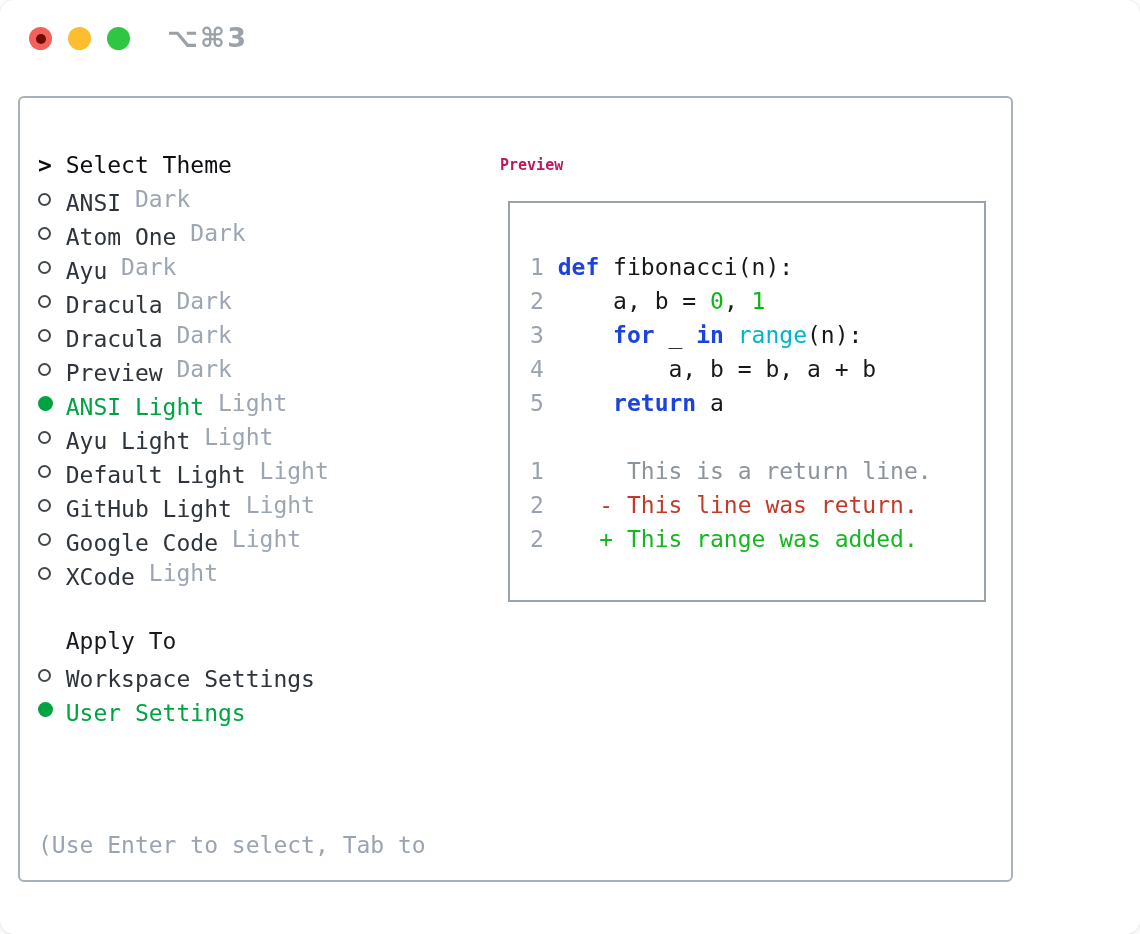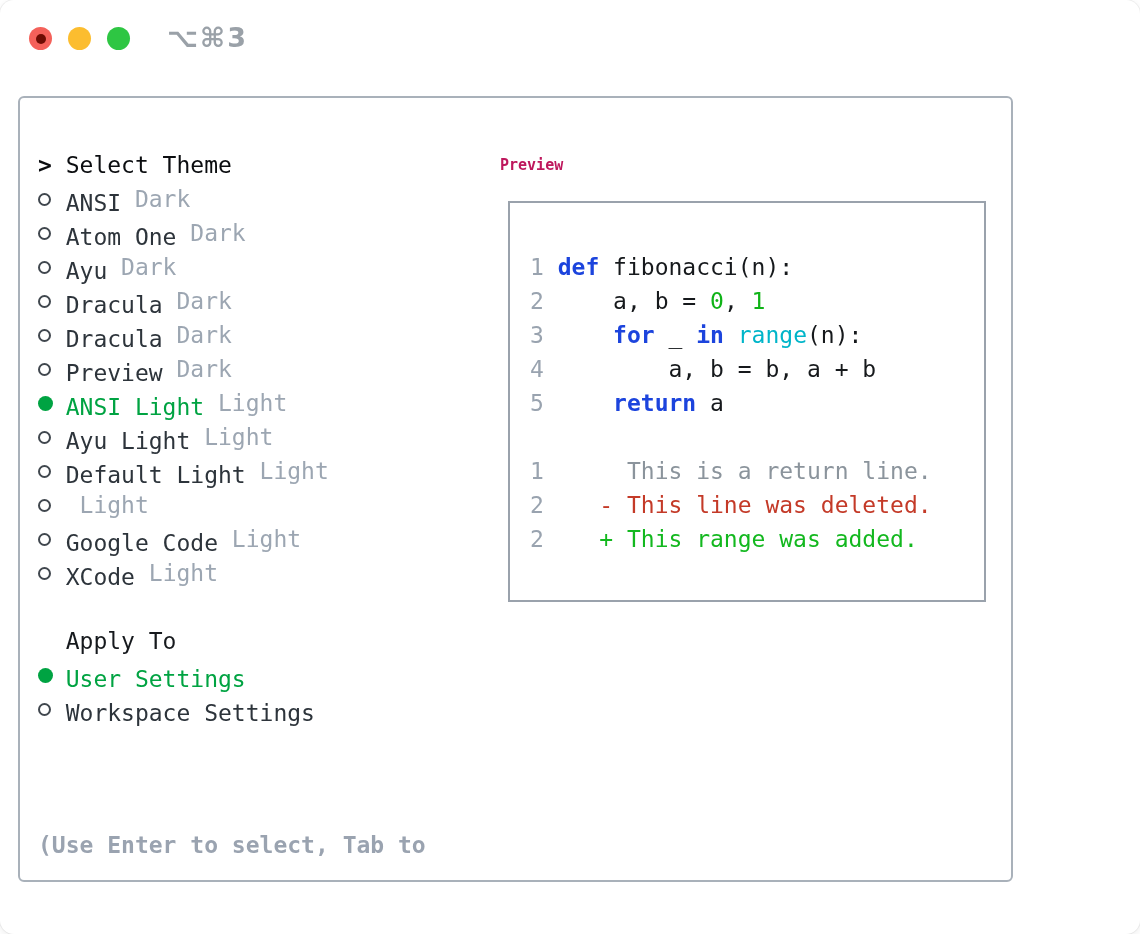--- a/index.html
+++ b/index.html
@@ -49,21 +49,21 @@
   .marker{width:2ch;display:inline-flex;align-items:center;flex:none;}
   .prompt{font-weight:bold;color:#0b0d10;}
   .htext{font-weight:normal;color:#0b0d10;}
   .circle{width:13px;height:13px;border:2px solid #40474e;border-radius:50%;background:transparent;}
   .circle.sel{width:15px;height:15px;border:none;background:var(--selected-green);}
   .name{color:#2d343b;margin-top:8px;}
   .name.selname{color:var(--selected-green);}
   .variant{color:var(--muted-gray);margin-left:1ch;}
   .apply-label{color:#16191d;}
   .hint{color:#9aa3b0;font-size:23px;line-height:34px;white-space:pre;}
-  .hint div{height:34px;display:flex;align-items:center;font-weight:bold;}
+  .hint div{height:34px;display:flex;align-items:center;}
 
   
   .right{position:absolute;left:480px;top:50px;width:505px;}
   .preview-header{font-size:15px;font-weight:bold;color:#be185d;height:34px;display:flex;align-items:center;}
   .preview-box{
     margin-left:8px;margin-top:19px;width:478px;height:401px;
     border:2px solid #9aa2ac;background:#fff;
     padding:47px 0 0 20px;overflow:hidden;
   }
   .pline{height:34px;display:flex;align-items:center;white-space:pre;font-size:23px;}
@@ -101,35 +101,35 @@
       <div id="theme-list">
           <div class="row"><span class="marker"><span class="circle"></span></span><span class="name">ANSI</span><span class="variant">Dark</span></div>
           <div class="row"><span class="marker"><span class="circle"></span></span><span class="name">Atom One</span><span class="variant">Dark</span></div>
           <div class="row"><span class="marker"><span class="circle"></span></span><span class="name">Ayu</span><span class="variant">Dark</span></div>
           <div class="row"><span class="marker"><span class="circle"></span></span><span class="name">Dracula</span><span class="variant">Dark</span></div>
           <div class="row"><span class="marker"><span class="circle"></span></span><span class="name">Dracula</span><span class="variant">Dark</span></div>
           <div class="row"><span class="marker"><span class="circle"></span></span><span class="name">Preview</span><span class="variant">Dark</span></div>
           <div class="row"><span class="marker"><span class="circle sel"></span></span><span class="name selname">ANSI Light</span><span class="variant">Light</span></div>
           <div class="row"><span class="marker"><span class="circle"></span></span><span class="name">Ayu Light</span><span class="variant">Light</span></div>
           <div class="row"><span class="marker"><span class="circle"></span></span><span class="name">Default Light</span><span class="variant">Light</span></div>
-          <div class="row"><span class="marker"><span class="circle"></span></span><span class="variant">Light</span></div>
+          <div class="row"><span class="marker"><span class="circle"></span></span><span class="name">GitHub Light</span><span class="variant">Light</span></div>
           <div class="row"><span class="marker"><span class="circle"></span></span><span class="name">Google Code</span><span class="variant">Light</span></div>
           <div class="row"><span class="marker"><span class="circle"></span></span><span class="name">XCode</span><span class="variant">Light</span></div>
         </div>
 
       <div class="blank"></div>
 
       <div class="row">
         <span class="marker"></span>
         <span class="apply-label">Apply To</span>
       </div>
 
       <div id="apply-list">
+          <div class="row"><span class="marker"><span class="circle"></span></span><span class="name">Workspace Settings</span></div>
           <div class="row"><span class="marker"><span class="circle sel"></span></span><span class="name selname">User Settings</span></div>
-          <div class="row"><span class="marker"><span class="circle"></span></span><span class="name">Workspace Settings</span></div>
         </div>
 
       <div class="blank"></div>
 
       <div class="hint">
         <div>(Use Enter to select, Tab to</div>
         <div>change focus)</div>
       </div>
     </div>
 
@@ -139,20 +139,20 @@
         <div id="code-lines">
             <div class="pline"><span class="lnum">1</span><span class="tok-kw">def</span><span class="tok-fg"> fibonacci(n):</span></div>
             <div class="pline"><span class="lnum">2</span><span class="tok-fg">    a, b = </span><span class="tok-num">0</span><span class="tok-fg">, </span><span class="tok-num">1</span></div>
             <div class="pline"><span class="lnum">3</span><span class="tok-fg">    </span><span class="tok-kw">for</span><span class="tok-fg"> _ </span><span class="tok-kw">in</span><span class="tok-fg"> </span><span class="tok-fn">range</span><span class="tok-fg">(n):</span></div>
             <div class="pline"><span class="lnum">4</span><span class="tok-fg">        a, b = b, a + b</span></div>
             <div class="pline"><span class="lnum">5</span><span class="tok-fg">    </span><span class="tok-kw">return</span><span class="tok-fg"> a</span></div>
           </div>
         <div class="gap"></div>
         <div id="diff-lines">
             <div class="pline"><span class="lnum">1</span><span class="tok-ctx">     This is a return line.</span></div>
-            <div class="pline"><span class="lnum">2</span><span class="tok-del">   - This line was deleted.</span></div>
+            <div class="pline"><span class="lnum">2</span><span class="tok-del">   - This line was return.</span></div>
             <div class="pline"><span class="lnum">2</span><span class="tok-add">   + This range was added.</span></div>
           </div>
       </div>
     </div>
 
   </div>
 </div>
 
 </body></html>

